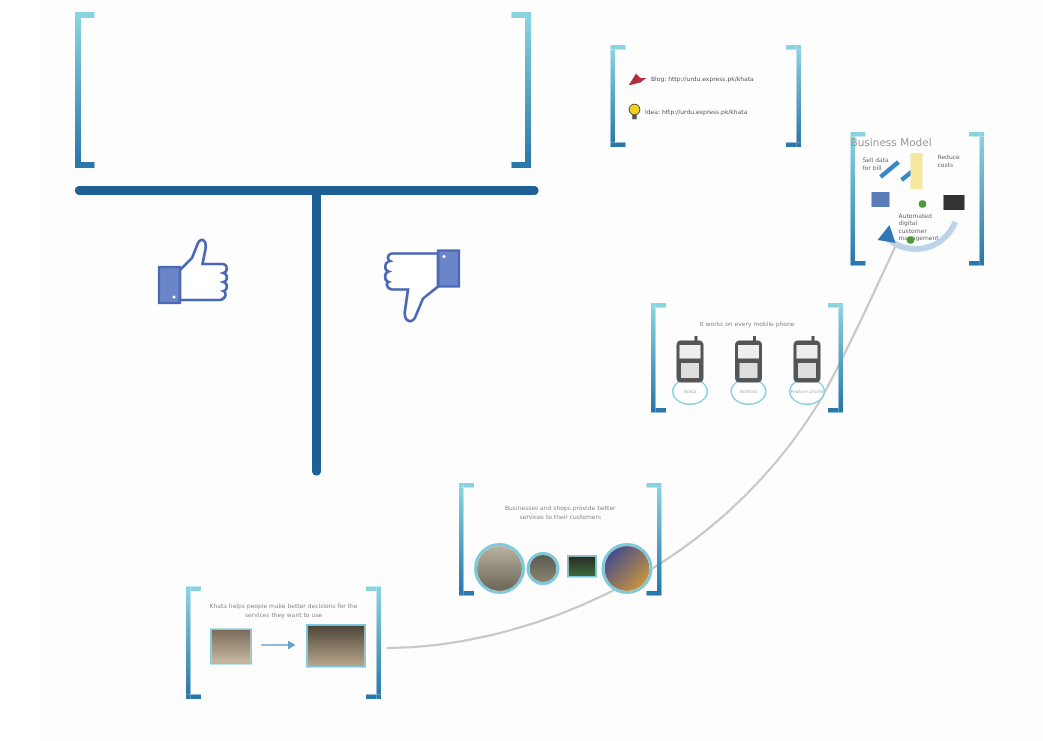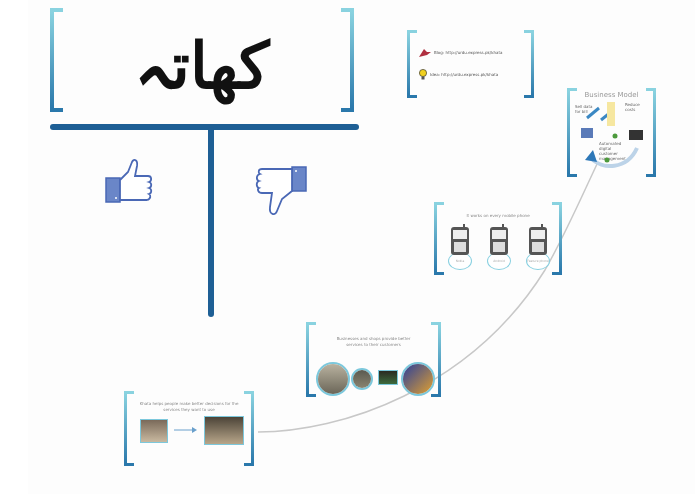--- a/index.html
+++ b/index.html
@@ -13,21 +13,21 @@
   .br.r{right:0;border-right-width:4px;border-top-width:4px;border-bottom-width:4px;border-left:0;}
   .thin .br{border-left-width:3px;border-right-width:3px;border-top-width:3px;border-bottom-width:3px;width:7px;}
   .thin .br.l{border-right:0;} .thin .br.r{border-left:0;}
   .title-text{position:absolute;left:0;right:0;top:20px;text-align:center;font-family:"DejaVu Serif",serif;font-size:64px;font-weight:bold;color:#111;direction:rtl;}
   .tbar-h{position:absolute;left:50px;top:124px;width:309px;height:6px;background:#1e5f95;border-radius:3px;}
   .tbar-v{position:absolute;left:208px;top:127px;width:6px;height:190px;background:#1e5f95;border-radius:3px;}
   .thumb{position:absolute;}
   .tiny{font-size:4px;color:#666;line-height:5px;}
   .lnk-row{position:absolute;left:12px;display:flex;align-items:center;gap:3px;}
   .lnk-txt{font-size:4px;color:#555;white-space:nowrap;}
-  .bm-title{position:absolute;left:0;right:0;top:3px;text-align:center;font-size:7px;color:#999;}
+  .bm-title{position:absolute;left:0;right:0;top:3px;font-size:7px;color:#999;}
   .cap{position:absolute;left:0;right:0;text-align:center;font-size:4px;color:#888;line-height:6px;}
   .phone{position:absolute;top:22px;width:20px;height:32px;}
   .ring{position:absolute;width:22px;height:16px;border:1.5px solid #86cfe0;border-radius:50%;background:#fff;}
   .ring span{display:block;font-size:3px;color:#aaa;text-align:center;margin-top:6px;}
   .photo{position:absolute;border-radius:50%;border:2px solid #7cc8dc;overflow:hidden;}
   .photo .img{width:100%;height:100%;}
   .sq-photo{position:absolute;border:1px solid #7cc8dc;}
   svg{display:block;}
 </style>
 </head>
@@ -37,21 +37,20 @@
 
 <div class="canvas">
 
   <svg style="position:absolute;left:0;top:0;" width="695" height="494">
     <path d="M258 432 C 340 432, 470 390, 545 270 C 565 235, 580 200, 598 162" fill="none" stroke="#c8c8c8" stroke-width="1.5"></path>
   </svg>
 
   <div class="frame" style="left:50px;top:8px;width:304px;height:104px;">
     <div class="br l"></div>
     <div class="br r"></div>
-    <div class="title-text">کھاتہ</div>
   </div>
 
   <div class="tbar-h"></div>
   <div class="tbar-v"></div>
 
   <div class="thumb" style="left:104px;top:158px;">
     <svg width="50" height="46" viewBox="0 0 50 46">
       <rect x="2" y="20" width="14" height="24" fill="#6a86c8" stroke="#4a68b5" stroke-width="1.5"></rect>
       <circle cx="12" cy="40" r="1" fill="#fff"></circle>
       <path d="M16 22 L24 14 L28 4 C30 0,34 2,33 8 L31 18 L44 18 C48 18,48 23,45 24 C48 25,48 29,45 30 C48 31,48 35,45 36 C47 37,47 41,43 42 L16 42 Z" fill="#fff" stroke="#4a68b5" stroke-width="1.8"></path>

